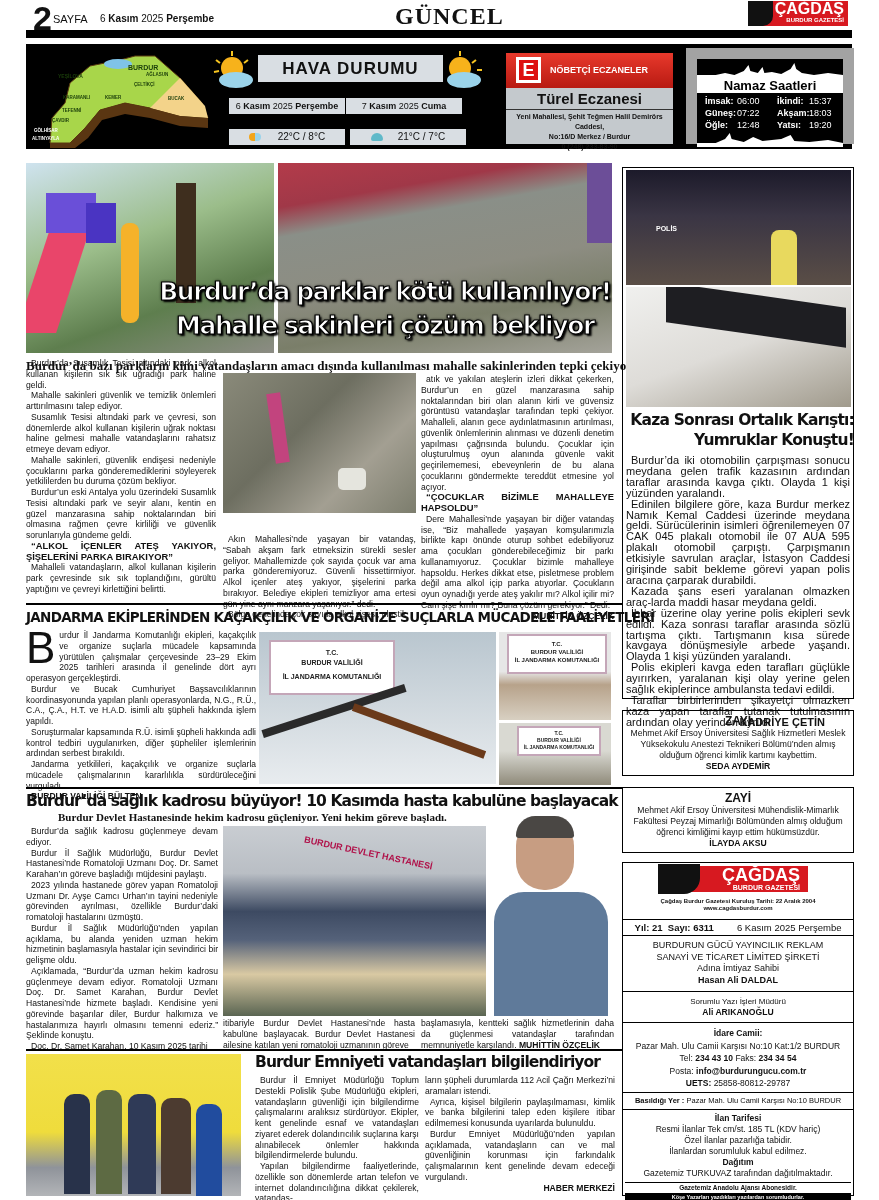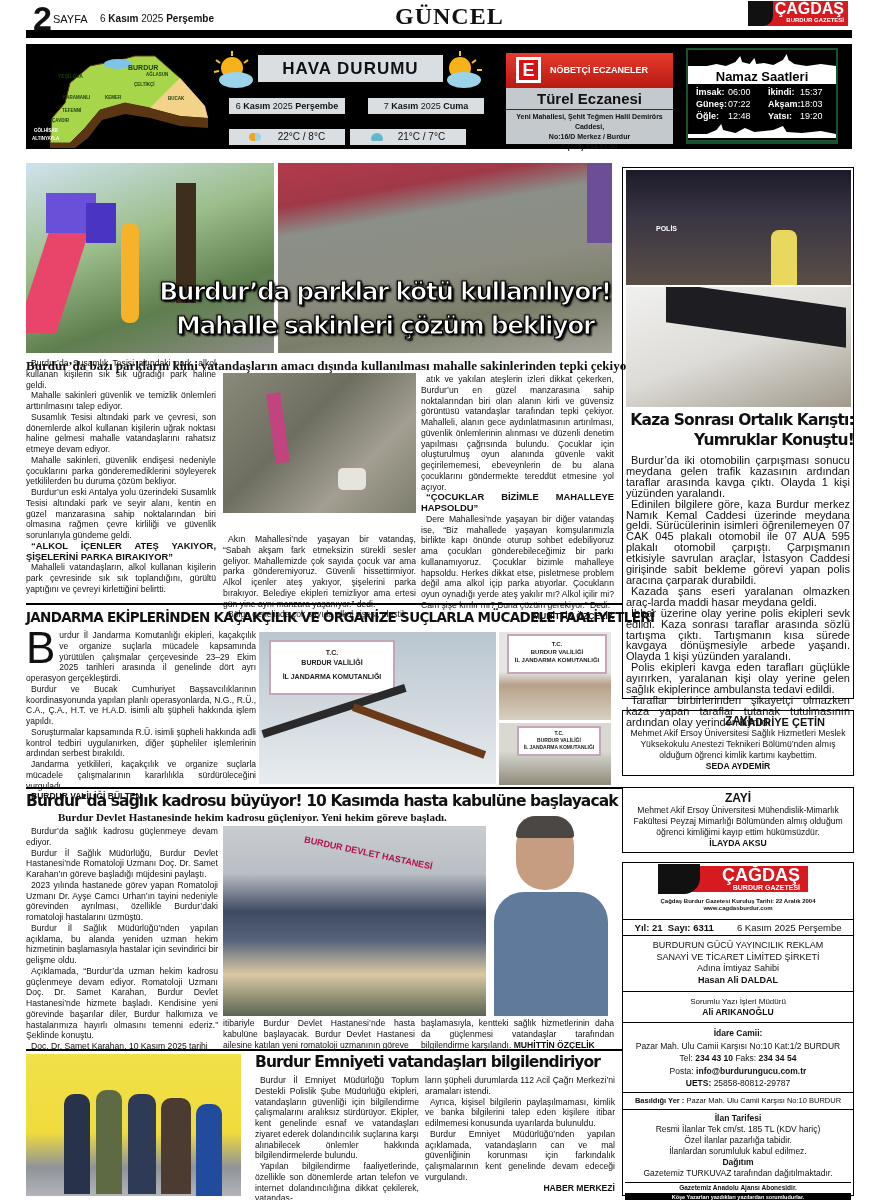--- a/index.html
+++ b/index.html
@@ -19,21 +19,21 @@
 #band{left:26px;top:44px;width:826px;height:105px;background:#000}
 #map{left:30px;top:48px;width:180px;height:100px}
 #hava-title{left:258px;top:55px;width:185px;height:27px;background:#d9dee3;font-weight:bold;font-size:17px;text-align:center;line-height:27px;letter-spacing:1px}
 .datebox{background:#d9dee3;font-size:9px;height:16px;line-height:16px;text-align:center}
 .tempbox{background:#d9dee3;font-size:10px;height:16px;line-height:16px;text-align:center}
 #pharm{left:506px;top:53px;width:167px;height:91px;background:#c4c9cd}
 #pharm-head{height:35px;background:linear-gradient(#e8392c,#b81a12);color:#fff;font-size:9px;font-weight:bold;text-align:right;padding-right:25px;line-height:35px}
 #pharm-e{position:absolute;left:10px;top:4px;width:25px;height:26px;background:#d11;border:3px solid #fff;color:#fff;font-weight:bold;font-size:18px;text-align:center;line-height:20px}
 #pharm-name{font-size:15px;text-align:center;font-weight:bold;height:22px;line-height:22px;border-bottom:1px solid #333}
 #pharm-addr{font-size:7px;text-align:center;line-height:10px;font-weight:bold;padding-top:2px}
-#namaz{left:686px;top:48px;width:152px;height:96px;background:#14532d;padding:2px}
+#namaz{left:686px;top:48px;width:168px;height:96px;background:#a3a3a3;padding:11px}
 #namaz-inner{background:#000;color:#fff;height:90px;position:relative}
 #namaz-title{position:absolute;left:0;top:20px;width:100%;text-align:center;background:#fff;color:#000;font-weight:bold;font-size:13px;height:14px;line-height:14px}
 #namaz-grid{position:absolute;left:8px;top:36px;width:146px;font-size:9px;font-weight:bold;line-height:12px}
 #namaz-grid .row{display:flex}
 #namaz-grid .k{width:32px}
 #namaz-grid .v{width:40px;font-weight:normal}
 
 .photo{position:absolute;overflow:hidden}
 .ph-playground{background:linear-gradient(160deg,#cfe3ef 0%,#9bbd8a 40%,#5e7e4e 70%,#8c8c84 100%)}
 .ph-trash{background:linear-gradient(170deg,#b33b4a 0%,#a03848 18%,#8a8f88 30%,#8d8d82 55%,#7a7e69 75%,#a4a39a 100%)}
@@ -127,21 +127,21 @@
     </g>
   <ellipse cx="24" cy="30" rx="17" ry="8" fill="#9ad3ea"></ellipse>
 </svg>
 
 <div class="abs datebox" style="left:229px;top:98px;width:116px">
   <span>6</span>
   <b>Kasım</b>
   <span>2025</span>
   <b>Perşembe</b>
 </div>
-<div class="abs datebox" style="left:368px;top:98px;width:116px">
+<div class="abs datebox" style="left:346px;top:98px;width:116px">
   <span>7</span>
   <b>Kasım</b>
   <span>2025</span>
   <b>Cuma</b>
 </div>
 <div class="abs tempbox" style="left:229px;top:129px;width:116px">
   <span style="display:inline-block;width:12px;height:8px;border-radius:6px;background:linear-gradient(90deg,#f2a51a 50%,#9ad3ea 50%);margin-right:14px;vertical-align:middle"></span>
   <span>22°C / 8°C</span>
 </div>
 <div class="abs tempbox" style="left:350px;top:129px;width:116px">
@@ -285,21 +285,21 @@
 </div>
 <div class="photo" style="left:486px;top:814px;width:130px;height:202px;background:#fff">
   <div style="position:absolute;left:30px;top:4px;width:58px;height:72px;border-radius:28px;background:#c79d82"></div>
   <div style="position:absolute;left:30px;top:2px;width:58px;height:22px;border-radius:28px 28px 4px 4px;background:#4a4744"></div>
   <div style="position:absolute;left:8px;top:78px;width:114px;height:124px;border-radius:30px 30px 0 0;background:#5f7a9a"></div>
 </div>
 <div class="col" style="left:223px;top:1018px;width:192px">
   <p style="text-indent:0">itibariyle Burdur Devlet Hastanesi’nde hasta kabulüne başlayacak. Burdur Devlet Hastanesi ailesine katılan yeni romatoloji uzmanının göreve</p>
 </div>
 <div class="col" style="left:421px;top:1018px;width:193px">
-  <p style="text-indent:0"><span>başlamasıyla, kentteki sağlık hizmetlerinin daha da güçlenmesi vatandaşlar tarafından bilgilendirme karşılandı.</span> <b>MUHİTTİN ÖZÇELİK</b></p>
+  <p style="text-indent:0"><span>başlamasıyla, kentteki sağlık hizmetlerinin daha da güçlenmesi vatandaşlar tarafından memnuniyetle karşılandı.</span> <b>MUHİTTİN ÖZÇELİK</b></p>
 </div>
 <div class="rule" style="left:26px;top:1049px;width:596px;height:2px"></div>
 
 <div class="photo ph-police" style="left:26px;top:1054px;width:215px;height:142px">
   <div style="position:absolute;left:38px;top:40px;width:26px;height:100px;background:#28324a;border-radius:10px 10px 0 0"></div>
   <div style="position:absolute;left:70px;top:36px;width:26px;height:104px;background:#5d6a43;border-radius:10px 10px 0 0"></div>
   <div style="position:absolute;left:102px;top:40px;width:28px;height:100px;background:#2f3a57;border-radius:10px 10px 0 0"></div>
   <div style="position:absolute;left:135px;top:44px;width:30px;height:96px;background:#4c3b30;border-radius:10px 10px 0 0"></div>
   <div style="position:absolute;left:170px;top:50px;width:26px;height:92px;background:#214c9e;border-radius:10px 10px 0 0"></div>
 </div>

